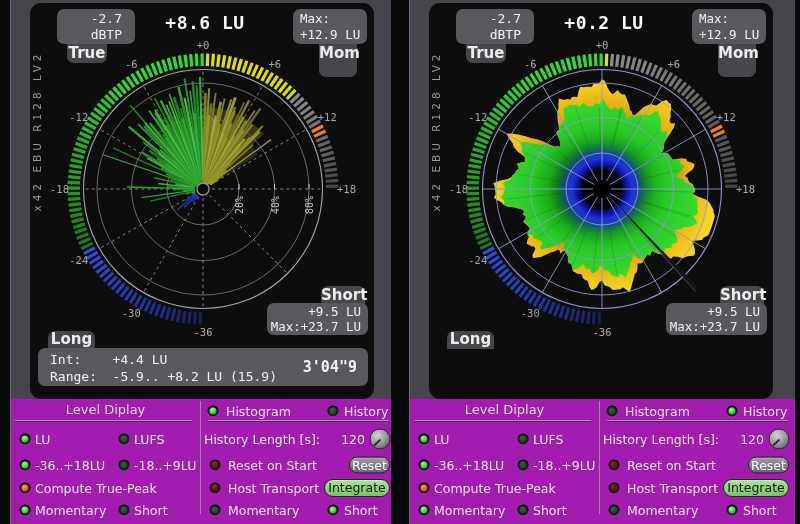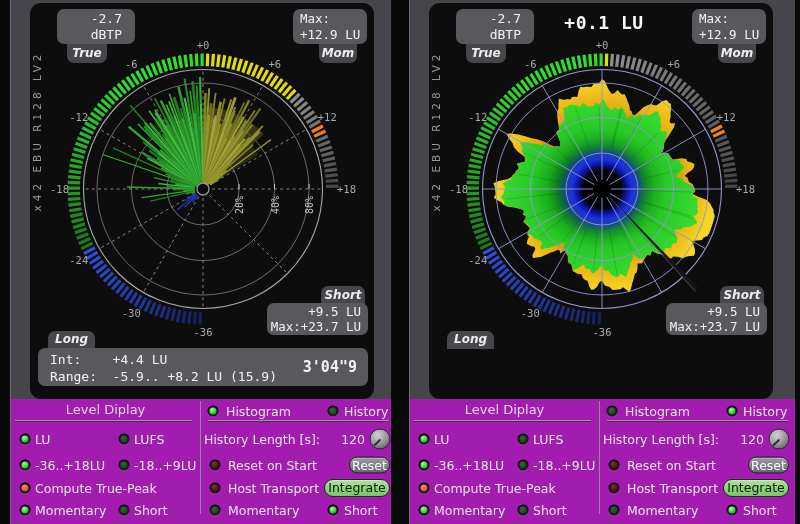--- a/index.html
+++ b/index.html
@@ -13,28 +13,28 @@
             background:#0d0d0d;border-radius:11px;}
   .dial{position:absolute;left:19px;top:3px;width:344px;height:396px;}
   .side-label{position:absolute;left:26px;top:131px;transform:translate(-50%,-50%) rotate(-90deg);
               white-space:nowrap;color:#97979d;font-size:10.5px;letter-spacing:4px;}
   .big-title{position:absolute;left:94px;top:12px;width:200px;text-align:center;
              color:#fafafa;font-family:"DejaVu Sans Mono","Liberation Mono",monospace;
              font-size:18px;font-weight:bold;letter-spacing:0.5px;}
   .gbox{position:absolute;background:#59595d;border-radius:7px;
         color:#f2f2f2;font-family:"DejaVu Sans Mono","Liberation Mono",monospace;
         font-size:13px;line-height:16px;}
-  .tab{position:absolute;background:#47474b;color:#ececec;font-size:12px;font-weight:bold;
-       text-align:center;font-style:italic;}
+  .tab{position:absolute;background:#47474b;color:#ececec;font-size:15px;font-weight:bold;
+       text-align:center;}
   .tab.below{border-radius:0 0 7px 7px;}
   .tab.above{border-radius:7px 7px 0 0;}
   .tp-box{left:46px;top:9px;width:78px;height:35px;text-align:right;padding:2px 13px 0 10px;box-sizing:border-box;}
   .tp-tab{left:56px;top:44px;width:40px;height:19px;line-height:18px;}
   .max-box{left:282px;top:9px;width:74px;height:35px;padding:2px 0 0 7px;box-sizing:border-box;font-size:12.5px;}
-  .max-tab{left:308px;top:44px;width:38px;height:19px;line-height:18px;}
+  .max-tab{left:308px;top:44px;width:38px;height:33px;line-height:18px;}
   .short-tab{left:310px;top:286px;width:44px;height:18px;line-height:18px;}
   .short-box{left:256px;top:303px;width:101px;height:32px;text-align:right;
              padding:2px 7px 0 0;box-sizing:border-box;font-size:12.5px;line-height:14.5px;}
   .long-tab{left:37px;top:331px;width:47px;height:18px;line-height:17px;}
   .long-box{left:27px;top:348px;width:330px;height:38px;}
   .long-box pre{margin:0;padding:3px 0 0 12px;font-family:inherit;font-size:13px;line-height:17px;}
   .long-time{position:absolute;right:11px;top:11px;font-size:15px;font-weight:bold;}
   .panel{position:absolute;left:0;top:399px;right:0;bottom:0;background:#a21caf;}
   .panel .heading{position:absolute;left:0;top:3px;width:189px;text-align:center;
                   color:#dedede;font-size:13px;}
@@ -343,20 +343,21 @@
         <text x="297.27464544306696" y="117.75000000000004" fill="#a8a8a8" font-size="10.5" text-anchor="middle" font-family="DejaVu Sans Mono, Liberation Mono, monospace">+12</text>
         <text x="29.5" y="189.50000000000003" fill="#a8a8a8" font-size="10.5" text-anchor="middle" font-family="DejaVu Sans Mono, Liberation Mono, monospace">-18</text>
         <text x="316.5" y="189.49999999999994" fill="#a8a8a8" font-size="10.5" text-anchor="middle" font-family="DejaVu Sans Mono, Liberation Mono, monospace">+18</text>
         <text x="48.7253545569331" y="261.25000000000006" fill="#a8a8a8" font-size="10.5" text-anchor="middle" font-family="DejaVu Sans Mono, Liberation Mono, monospace">-24</text>
         <text x="101.24999999999999" y="313.77464544306696" fill="#a8a8a8" font-size="10.5" text-anchor="middle" font-family="DejaVu Sans Mono, Liberation Mono, monospace">-30</text>
         <text x="173.00000000000003" y="333" fill="#a8a8a8" font-size="10.5" text-anchor="middle" font-family="DejaVu Sans Mono, Liberation Mono, monospace">-36</text>
       </g>
     </svg>
   <div class="side-label">x42 EBU R128 LV2</div>
 
+  <div class="big-title">+8.6 LU</div>
 
   <div class="gbox tp-box"><span>-2.7</span><br><span>dBTP</span></div>
   <div class="tab below tp-tab">True</div>
 
   <div class="gbox max-box"><span>Max:</span><br><span>+12.9 LU</span></div>
   <div class="tab below max-tab">Mom</div>
 
   <div class="tab above short-tab">Short</div>
   <div class="gbox short-box"><span>+9.5 LU</span><br><span>Max:+23.7 LU</span></div>
 
@@ -619,21 +620,21 @@
         <text x="297.27464544306696" y="117.75000000000004" fill="#a8a8a8" font-size="10.5" text-anchor="middle" font-family="DejaVu Sans Mono, Liberation Mono, monospace">+12</text>
         <text x="29.5" y="189.50000000000003" fill="#a8a8a8" font-size="10.5" text-anchor="middle" font-family="DejaVu Sans Mono, Liberation Mono, monospace">-18</text>
         <text x="316.5" y="189.49999999999994" fill="#a8a8a8" font-size="10.5" text-anchor="middle" font-family="DejaVu Sans Mono, Liberation Mono, monospace">+18</text>
         <text x="48.7253545569331" y="261.25000000000006" fill="#a8a8a8" font-size="10.5" text-anchor="middle" font-family="DejaVu Sans Mono, Liberation Mono, monospace">-24</text>
         <text x="101.24999999999999" y="313.77464544306696" fill="#a8a8a8" font-size="10.5" text-anchor="middle" font-family="DejaVu Sans Mono, Liberation Mono, monospace">-30</text>
         <text x="173.00000000000003" y="333" fill="#a8a8a8" font-size="10.5" text-anchor="middle" font-family="DejaVu Sans Mono, Liberation Mono, monospace">-36</text>
       </g>
     </svg>
   <div class="side-label">x42 EBU R128 LV2</div>
 
-  <div class="big-title">+0.1 LU</div>
+  <div class="big-title">+0.2 LU</div>
 
   <div class="gbox tp-box"><span>-2.7</span><br><span>dBTP</span></div>
   <div class="tab below tp-tab">True</div>
 
   <div class="gbox max-box"><span>Max:</span><br><span>+12.9 LU</span></div>
   <div class="tab below max-tab">Mom</div>
 
   <div class="tab above short-tab">Short</div>
   <div class="gbox short-box"><span>+9.5 LU</span><br><span>Max:+23.7 LU</span></div>
 

